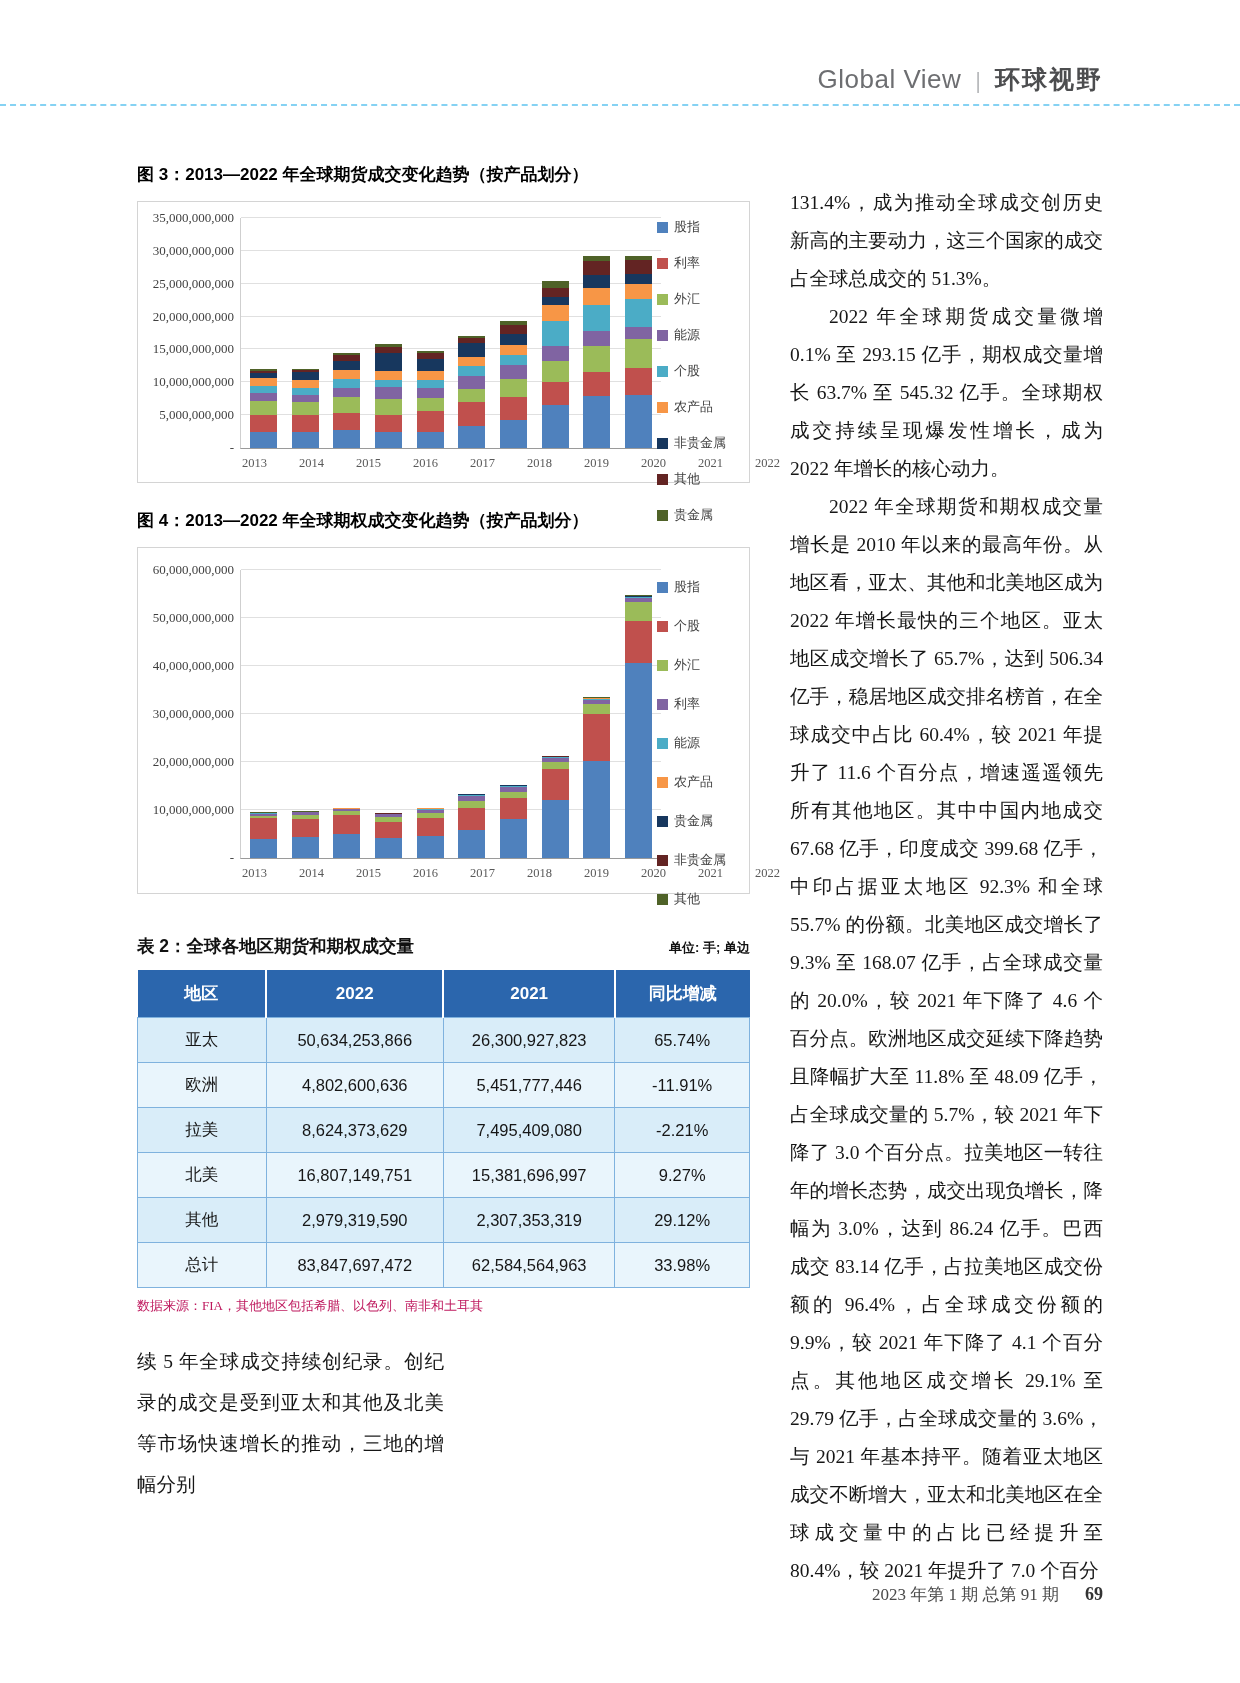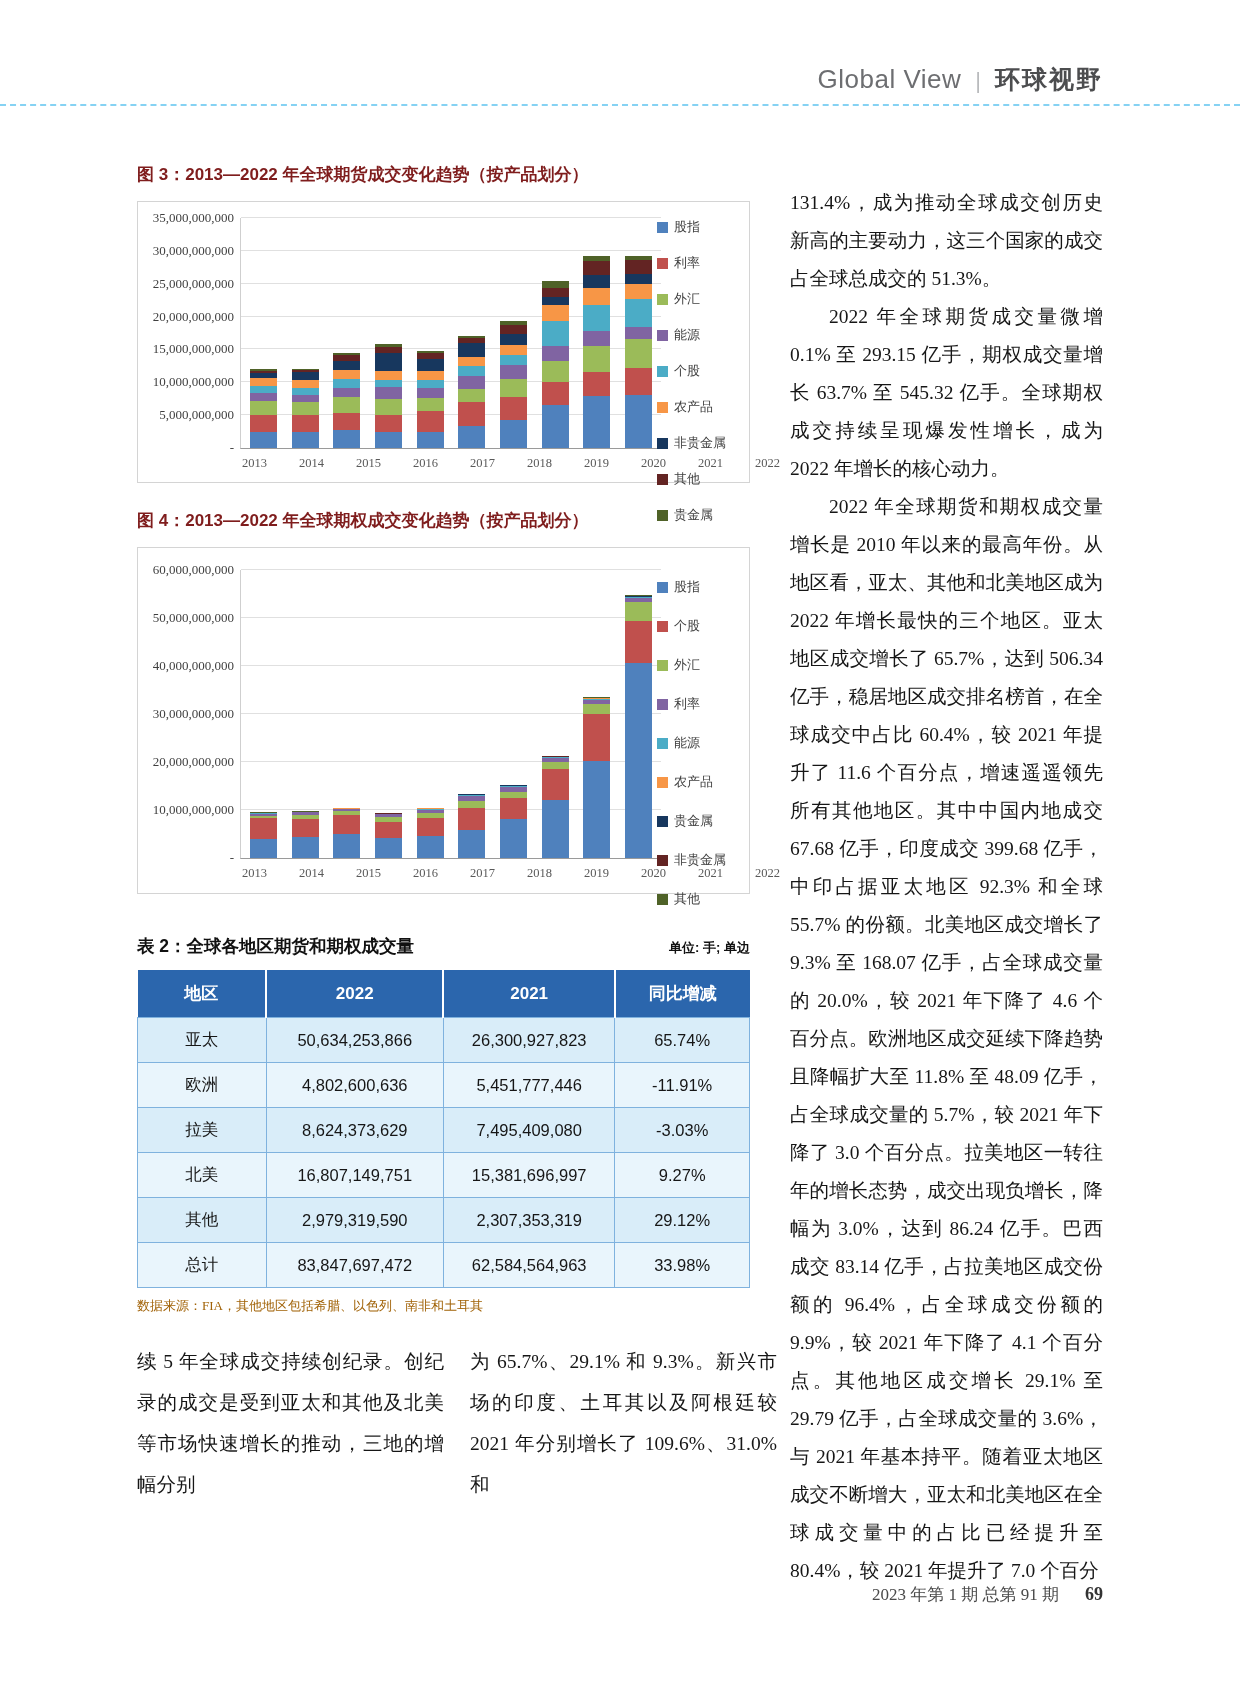--- a/index.html
+++ b/index.html
@@ -12,21 +12,21 @@
        font-family:"Liberation Sans","DejaVu Sans",sans-serif;}
   .hdr-en{font-size:26px;color:#6d6e71;letter-spacing:.5px;}
   .hdr-sep{font-size:22px;color:#b9bbbd;}
   .hdr-zh{font-size:25px;color:#4c4d4f;font-weight:600;letter-spacing:2px;}
   
   .content{position:absolute;left:137px;top:163px;width:966px;display:flex;gap:40px;}
   .leftcol{width:613px;flex:none;}
   .rightcol{width:313px;flex:none;padding-top:21px;}
   
   .figtitle{font-family:"Liberation Sans","DejaVu Sans",sans-serif;font-weight:600;
-            font-size:17px;color:#7f1d1d;margin:0 0 15px 0;}
+            font-size:17px;color:#000000;margin:0 0 15px 0;}
   .fig4-title{margin-top:26px;}
   
   .chart-box{position:relative;border:1px solid #d4d4d4;background:#fff;width:611px;}
   #chart1-box{height:280px;}
   #chart2-box{height:345px;}
   .plot{position:absolute;left:102px;width:420px;border-left:1px solid #cfcfcf;
         border-bottom:1px solid #9a9a9a;}
   .gridline{position:absolute;left:0;width:100%;height:1px;background:#e0e0e0;}
   .bars{position:absolute;left:0;top:0;width:100%;height:100%;display:flex;
         align-items:flex-end;justify-content:space-between;padding:0 9px;box-sizing:border-box;}
@@ -47,21 +47,21 @@
   .tbl-caption .cap-l{font-size:17.5px;font-weight:600;color:#111;}
   .tbl-caption .cap-r{font-size:13px;font-weight:600;color:#111;}
   table.regions{width:613px;border-collapse:collapse;
         font-family:"Liberation Sans","DejaVu Sans",sans-serif;}
   table.regions th{background:#2b66ad;color:#fff;font-size:17px;font-weight:600;
         padding:12px 4px;border-left:2px solid #fff;text-align:center;}
   table.regions th:first-child{border-left:none;}
   table.regions td{background:#d9edf9;border:1px solid #7fb2de;text-align:center;
         padding:11px 4px;font-size:16.5px;color:#161616;}
   table.regions tr:nth-child(even) td{background:#e9f5fc;}
-  .src-note{margin-top:9px;font-size:13px;color:#a16207;}
+  .src-note{margin-top:9px;font-size:13px;color:#be185d;}
   
   .bottom-cols{display:flex;gap:26px;margin-top:26px;width:640px;}
   .bottom-cols .bc{width:307px;font-size:19.5px;line-height:41px;text-align:justify;color:#161616;}
   
   .rightcol p{margin:0;font-size:19.5px;line-height:38px;text-align:justify;color:#161616;}
   .rightcol p.indent{text-indent:2em;}
   
   .footer{position:absolute;top:1583px;right:137px;font-size:17px;color:#4a4a4a;
           display:flex;align-items:baseline;gap:26px;}
   .footer .pagenum{font-size:18px;font-weight:600;color:#333;}
@@ -470,21 +470,21 @@
             <tr>
               <td>欧洲</td>
               <td>4,802,600,636</td>
               <td>5,451,777,446</td>
               <td>-11.91%</td>
             </tr>
             <tr>
               <td>拉美</td>
               <td>8,624,373,629</td>
               <td>7,495,409,080</td>
-              <td>-3.03%</td>
+              <td>-2.21%</td>
             </tr>
             <tr>
               <td>北美</td>
               <td>16,807,149,751</td>
               <td>15,381,696,997</td>
               <td>9.27%</td>
             </tr>
             <tr>
               <td>其他</td>
               <td>2,979,319,590</td>
@@ -496,21 +496,20 @@
               <td>83,847,697,472</td>
               <td>62,584,564,963</td>
               <td>33.98%</td>
             </tr>
           </tbody>
       </table>
       <div class="src-note">数据来源：FIA，其他地区包括希腊、以色列、南非和土耳其</div>
 
       <div class="bottom-cols">
         <div class="bc">续 5 年全球成交持续创纪录。创纪录的成交是受到亚太和其他及北美等市场快速增长的推动，三地的增幅分别</div>
-        <div class="bc">为 65.7%、29.1% 和 9.3%。新兴市场的印度、土耳其以及阿根廷较 2021 年分别增长了 109.6%、31.0% 和</div>
       </div>
 
     </div>
 
     <div class="rightcol">
       <p>131.4%，成为推动全球成交创历史新高的主要动力，这三个国家的成交占全球总成交的 51.3%。</p>
       <p class="indent">2022 年全球期货成交量微增 0.1% 至 293.15 亿手，期权成交量增长 63.7% 至 545.32 亿手。全球期权成交持续呈现爆发性增长，成为 2022 年增长的核心动力。</p>
       <p class="indent">2022 年全球期货和期权成交量增长是 2010 年以来的最高年份。从地区看，亚太、其他和北美地区成为 2022 年增长最快的三个地区。亚太地区成交增长了 65.7%，达到 506.34 亿手，稳居地区成交排名榜首，在全球成交中占比 60.4%，较 2021 年提升了 11.6 个百分点，增速遥遥领先所有其他地区。其中中国内地成交 67.68 亿手，印度成交 399.68 亿手，中印占据亚太地区 92.3% 和全球 55.7% 的份额。北美地区成交增长了 9.3% 至 168.07 亿手，占全球成交量的 20.0%，较 2021 年下降了 4.6 个百分点。欧洲地区成交延续下降趋势且降幅扩大至 11.8% 至 48.09 亿手，占全球成交量的 5.7%，较 2021 年下降了 3.0 个百分点。拉美地区一转往年的增长态势，成交出现负增长，降幅为 3.0%，达到 86.24 亿手。巴西成交 83.14 亿手，占拉美地区成交份额的 96.4%，占全球成交份额的 9.9%，较 2021 年下降了 4.1 个百分点。其他地区成交增长 29.1% 至 29.79 亿手，占全球成交量的 3.6%，与 2021 年基本持平。随着亚太地区成交不断增大，亚太和北美地区在全球成交量中的占比已经提升至 80.4%，较 2021 年提升了 7.0 个百分</p>
     </div>
 

